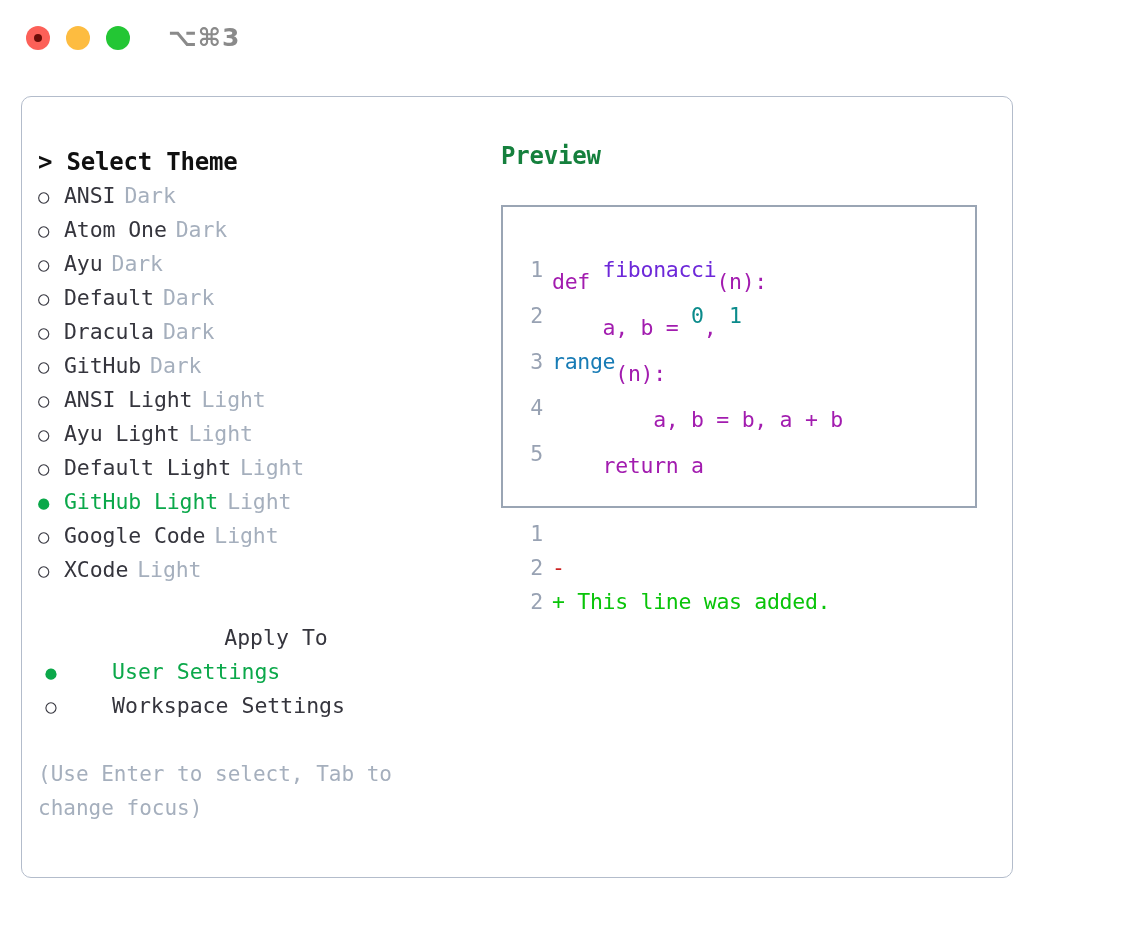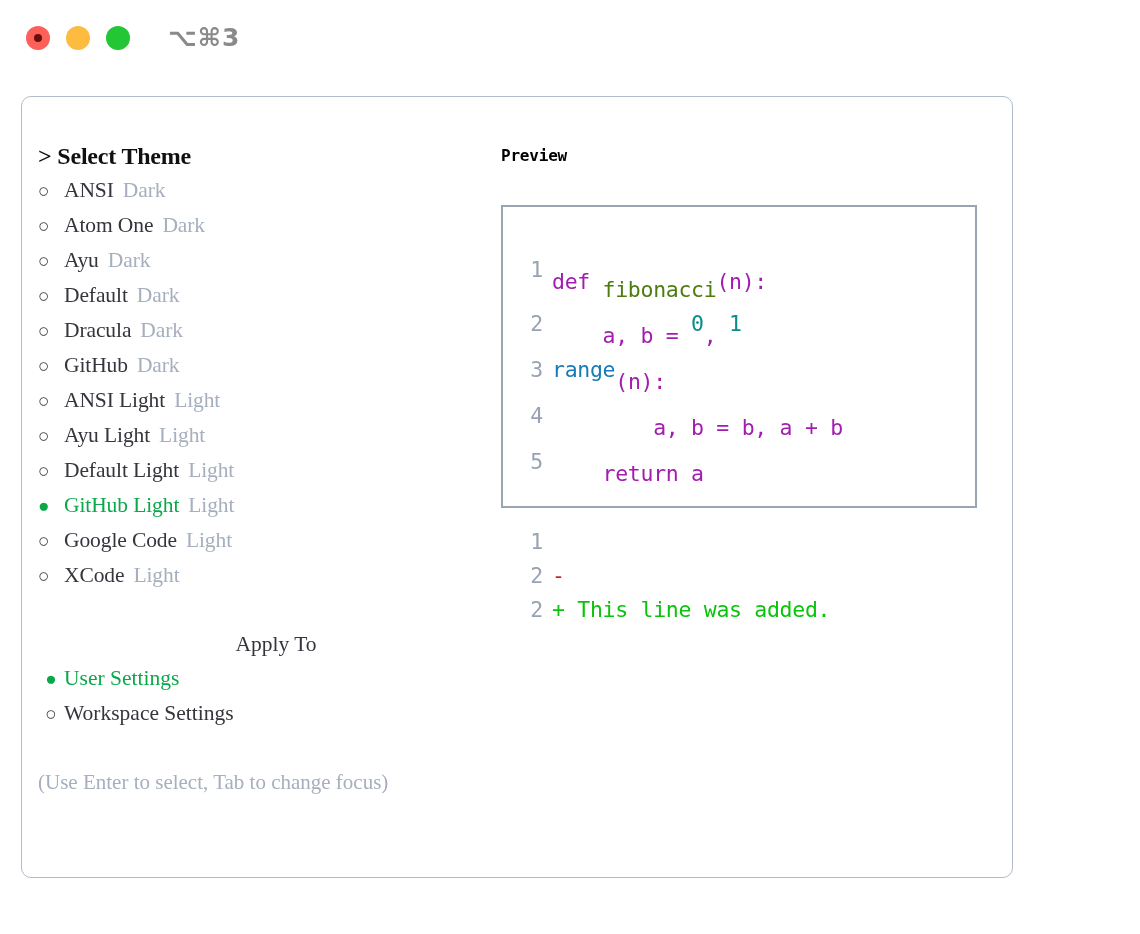--- a/index.html
+++ b/index.html
@@ -81,23 +81,22 @@
     border: 1.6px solid #b3bccb;
     border-radius: 10px;
     box-sizing: border-box;
     background: #ffffff;
   }
 
   
   #theme-column {
     position: absolute;
     left: 16px;
-    top: 42px;
+    top: 48px;
     width: 450px;
-    font-family: Liberation Serif, serif;
   }
   #theme-header {
     font-size: 24px;
     font-weight: 700;
     color: #101010;
     line-height: 34px;
     white-space: pre;
     letter-spacing: -0.2px;
   }
   .theme-list { margin: 0; padding: 0; list-style: none; }
@@ -130,44 +129,44 @@
     padding-left: 26px;
     white-space: pre;
   }
   .apply-row {
     display: flex;
     align-items: baseline;
     line-height: 34px;
     font-size: 21.5px;
     white-space: pre;
   }
-  .apply-name { color: #35353d; }
+  .apply-name { color: #35353d; margin-left: 48px; }
   .apply-row.selected .apply-name { color: #0ba84a; }
 
   
   #hint-text {
     margin-top: 34px;
     font-size: 21px;
     line-height: 34px;
     color: #a5afbd;
     width: 420px;
     white-space: pre-wrap;
   }
 
   
   #preview-column {
     position: absolute;
     left: 479px;
     top: 42px;
     width: 490px;
   }
   #preview-header {
-    font-size: 16px;
+    font-size: 24px;
     font-weight: 700;
-    color: #000000;
+    color: #15803d;
     line-height: 34px;
     letter-spacing: -0.2px;
   }
   #preview-box {
     margin-top: 32px;
     width: 476px;
     height: 303px;
     border: 2px solid #9aa5b4;
     box-sizing: border-box;
     background: #ffffff;
@@ -182,21 +181,21 @@
   }
   .gutter {
     display: inline-block;
     width: 26px;
     flex: 0 0 26px;
     text-align: right;
     color: #98a2b3;
     margin-right: 9px;
   }
   .code-text { color: #a21caf; margin-top: 12px; }
-  .tok-fn   { color: #4d7c0f; margin-top: 20px; }
+  .tok-fn   { color: #6d28d9; }
   .tok-num  { color: #0b8b8b; }
   .tok-call { color: #177bb5; }
 
   .diff-block { margin-top: 34px; }
   .diff-line {
     display: flex;
     font-size: 21.5px;
     line-height: 34px;
     white-space: pre;
     letter-spacing: -0.3px;

